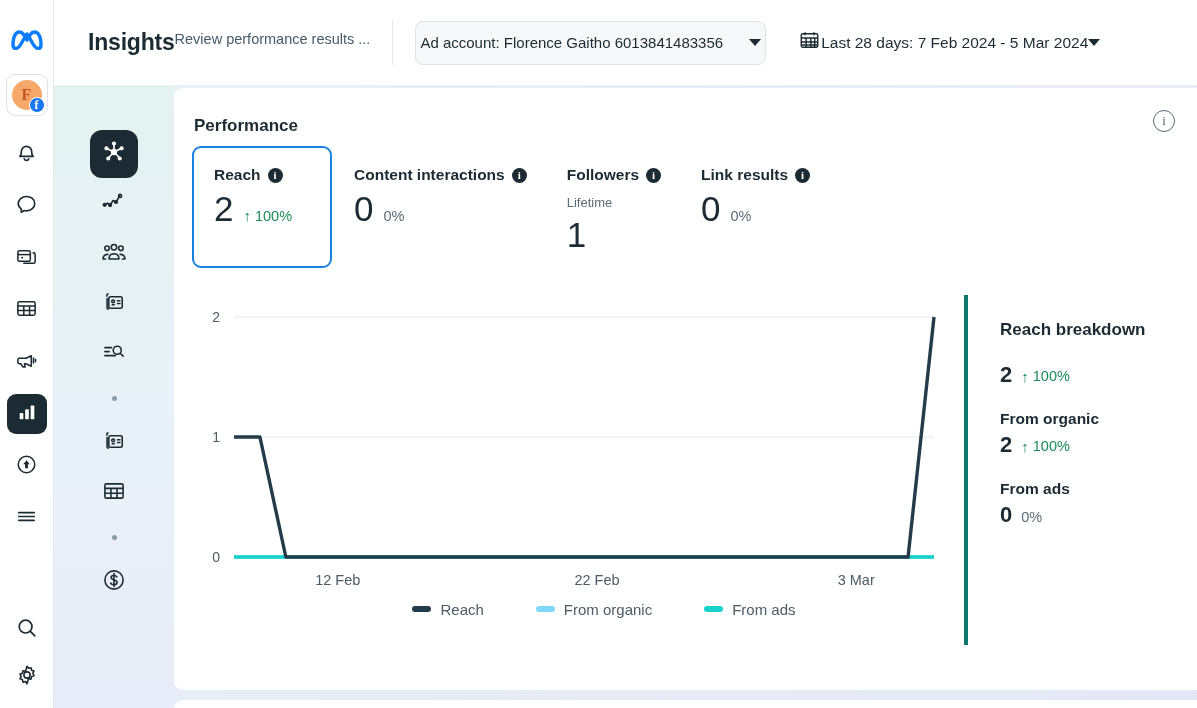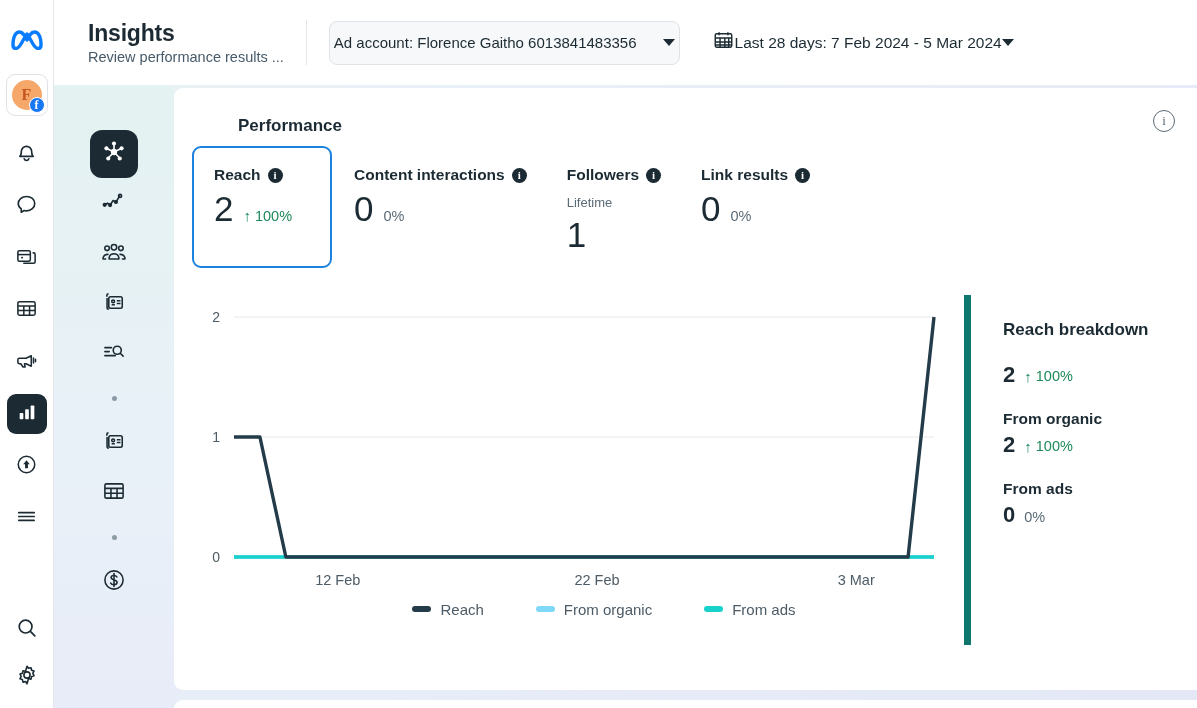--- a/index.html
+++ b/index.html
@@ -76,21 +76,21 @@
   }
 
   
   .header {
     position: absolute; left: 54px; top: 0; right: 0; height: 85px;
     background: #ffffff;
     display: flex; align-items: center;
     padding-left: 34px;
     z-index: 25;
   }
-  .title-block { display: flex; flex-direction: column; justify-content: center; }
+  .title-block { display: flex; flex-direction: row; justify-content: center; }
   .page-title { font-size: 23px; font-weight: 700; color: #1c2b33; letter-spacing: -0.2px; }
   .page-sub { font-size: 14.5px; color: #465a69; margin-top: 2px; }
   .hdr-divider { width: 1px; height: 45px; background: #e4e6eb; margin: 0 22px 0 22px; }
   .acct-select {
     height: 44px; border: 1px solid #dfe2e7; border-radius: 8px;
     background: #f7f8fa;
     display: flex; align-items: center; gap: 26px;
     padding: 0 4px; cursor: pointer;
   }
   .acct-label { font-size: 15px; color: #1c2b33; }
@@ -102,21 +102,21 @@
 
   
   .main-card {
     position: absolute; left: 174px; top: 88px;
     width: 1023px; height: 602px;
     background: #ffffff;
     border-radius: 9px 0 0 9px;
     z-index: 10;
     overflow: hidden;
   }
-  .card-topline { display: flex; align-items: flex-start; padding: 22px 22px 0 36px; margin-left: 28px; }
+  .card-topline { display: flex; align-items: flex-start; padding: 22px 22px 0 20px; }
   .perf-title { font-size: 17px; font-weight: 700; color: #1c2b33; flex: 1; padding-top: 6px; }
   .seg-wrap { display: flex; align-items: center; gap: 14px; }
   .seg {
     display: flex; border: 1px solid #dfe2e7; border-radius: 7px; overflow: hidden;
   }
   .seg-btn {
     padding: 0 20px; height: 38px; display: flex; align-items: center; justify-content: center;
     font-size: 15px; color: #1c2b33; background: #ffffff; cursor: pointer;
   }
   .seg-btn.on { background: #c9cdd8; font-weight: 400; }
@@ -156,21 +156,21 @@
   .chart-svg { display: block; }
   .legend {
     display: flex; gap: 52px; justify-content: center;
     margin-top: 6px; padding-left: 70px;
   }
   .legend-item { display: flex; align-items: center; gap: 9px; cursor: pointer; }
   .legend-swatch { width: 19px; height: 6px; border-radius: 3px; }
   .legend-label { font-size: 15px; color: #4c5b66; }
 
   .breakdown {
-    border-left: 7px solid #0f766e;
+    border-left: 4px solid #0f766e;
     padding: 25px 0 0 32px; width: 265px;
   }
   .bd-title { font-size: 17px; font-weight: 700; color: #1c2b33; margin-bottom: 22px; }
   .bd-label { font-size: 15.5px; font-weight: 700; color: #1c2b33; }
   .bd-row { display: flex; align-items: baseline; gap: 9px; margin-top: 4px; margin-bottom: 22px; }
   .bd-val { font-size: 22px; font-weight: 700; color: #1c2b33; }
 
   
   .lower-card {
     position: absolute; left: 174px; top: 700px; width: 1023px; height: 20px;

